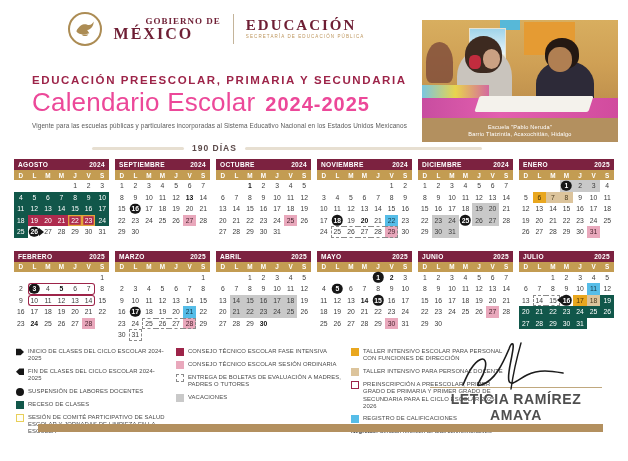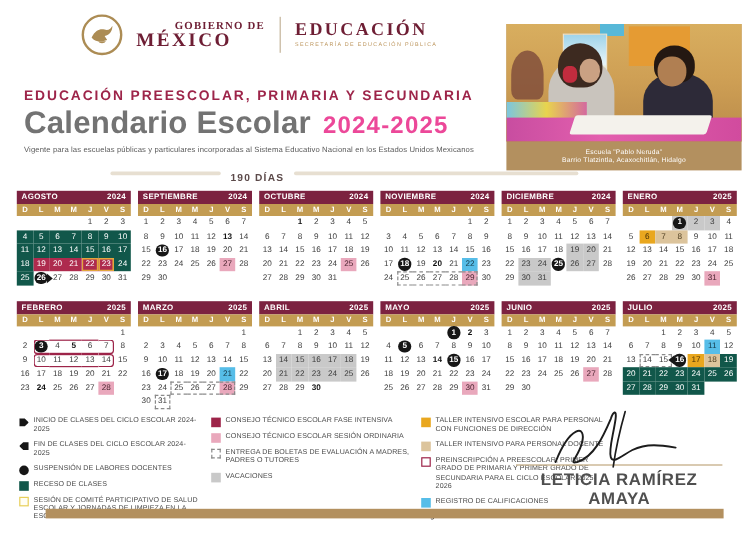--- a/index.html
+++ b/index.html
@@ -16,24 +16,24 @@
   .eagle svg { position:absolute; inset:2px; }
   .gob-text { line-height:1; color:#6e1e34; }
   .gob-l1 { font-family:"Liberation Serif", serif; font-weight:bold; font-size:9px; letter-spacing:1px;margin-left:32px; }
   .gob-l2 { font-family:"Liberation Serif", serif; font-weight:bold; font-size:16px; letter-spacing:2px; }
   .brand-div { width:1px; height:30px; background:#c4b49a; }
   .edu-block { line-height:1; }
   .edu-word { font-family:"Liberation Serif", serif; font-weight:bold; font-size:15px;
     letter-spacing:2px; color:#6e1e34; }
   .edu-sub { font-size:4.5px; letter-spacing:1.1px; color:#bc955c; margin-top:2px; }
   
-  .title-block { position:absolute; left:20px; top:74px; width:390px; }
+  .title-block { position:absolute; left:32px; top:74px; width:390px; }
   .kicker { color:#9d2449; font-weight:bold; font-size:11.5px; letter-spacing:1.6px; }
   .main-line { display:flex; align-items:baseline; gap:10px; margin-top:1px; }
-  .main-title { color:#737373; font-weight:bold; font-size:26px; letter-spacing:0.2px; }
+  .main-title { color:#ec4899; font-weight:normal; font-size:26px; letter-spacing:0.2px; }
   .main-years { color:#ec4899; font-weight:bold; font-size:20px; letter-spacing:1px; }
   .subtitle { color:#5a5a5a; font-size:6.4px; margin-top:4px; letter-spacing:0.1px; }
   
   .photo { position:absolute; top:20px; right:10px; width:196px; height:122px; background:#b3905f; }
   .scene { position:absolute; top:0; left:0; right:0; height:98px; overflow:hidden;
     background:linear-gradient(180deg,#d8ae5f 0%,#cfa055 45%,#b98a49 100%); }
   .scene div { position:absolute; }
   .poster-blue { left:24%; top:8%; width:18%; height:42%; background:linear-gradient(180deg,#9fd4ea,#e8f4f8 60%,#f2c14e 85%); border:1px solid #e8e2d0; }
   .poster-orange { left:52%; top:2%; width:26%; height:34%; background:#e59b33; }
   .poster-strip { left:40%; top:0; width:10%; height:10%; background:#57b8d8; }
@@ -45,21 +45,21 @@
   .kid-right-hair { left:63%; top:18%; width:17%; height:32%; background:#241812; border-radius:50% 50% 40% 40%; }
   .kid-right-face { left:64.5%; top:28%; width:12%; height:25%; background:#b07f52; border-radius:48%; }
   .bg-kid { left:2%; top:22%; width:14%; height:42%; background:#7d4a3a; border-radius:50% 50% 20% 20%; opacity:.8; }
   .table-strip { left:0; bottom:0; width:100%; height:20%; background:linear-gradient(90deg,#c84da0,#e35fae 40%,#d14b9e); }
   .table-edge { left:0; bottom:18%; width:34%; height:16%; background:linear-gradient(90deg,#7ac6e0,#e8d44e,#d4699e); }
   .paper { left:28%; bottom:6%; width:58%; height:16%; background:#f4f2ec; transform:skewX(-18deg); border-radius:2px; }
   .photo-caption { position:absolute; left:0; right:0; bottom:0; height:24px;
     display:flex; flex-direction:column; justify-content:center; align-items:center; gap:1px;
     color:#fff; font-size:5.6px; letter-spacing:0.2px; }
   
-  .band190 { position:absolute; top:143px; left:92px; width:390px; display:flex; align-items:flex-start; gap:8px; }
+  .band190 { position:absolute; top:143px; left:92px; width:390px; display:flex; align-items:center; gap:8px; }
   .band-line { height:3px; background:#e7dfd1; border-radius:2px; }
   .band-line.l { width:92px; } .band-line.r { flex:1; }
   .band-text { font-size:8.5px; font-weight:bold; color:#5c4a4a; letter-spacing:1px; }
   
   .calgrid { position:absolute; top:159px; left:14px; width:600px;
     display:grid; grid-template-columns:repeat(6,1fr); column-gap:6px; row-gap:13px; }
   .month { font-size:6.5px; }
   .mhead { background:#7c2240; color:#fff; display:flex; justify-content:space-between;
     align-items:center; padding:2px 4px; font-weight:bold; font-size:6.6px; letter-spacing:0.3px; }
   .dow { display:grid; grid-template-columns:repeat(7,1fr); background:#c39c52; color:#fff;

